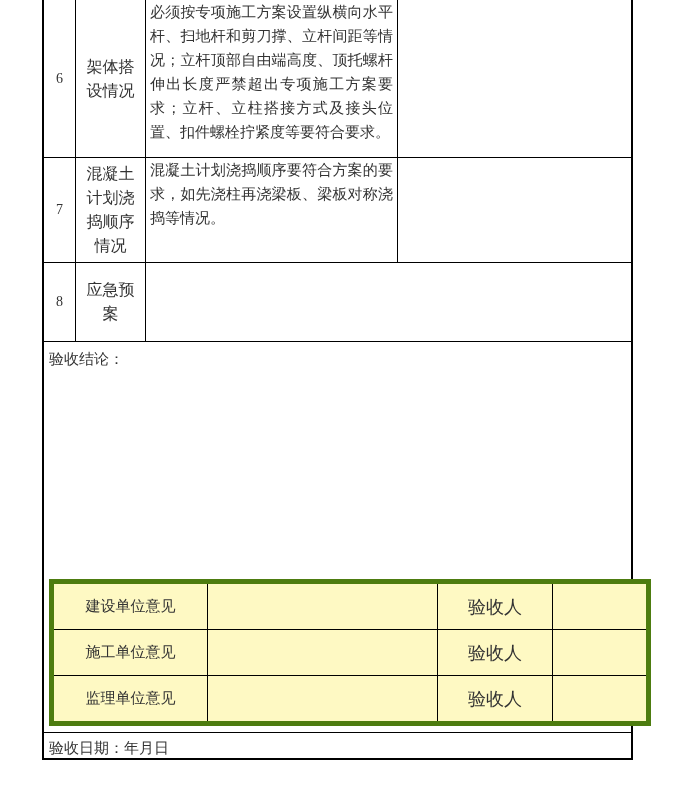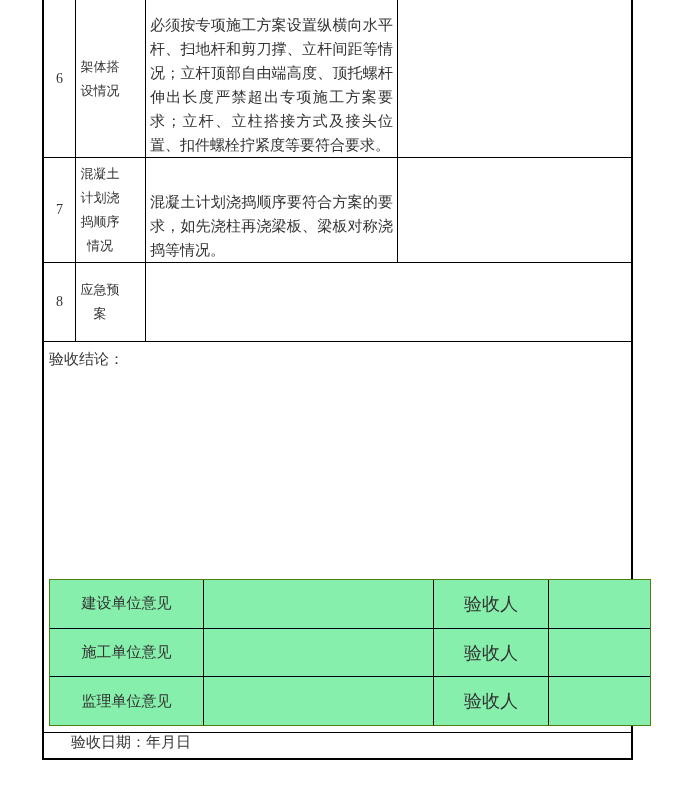--- a/index.html
+++ b/index.html
@@ -27,65 +27,65 @@
   }
   .trow {
     display: flex;
     box-sizing: border-box;
     border-bottom: 1px solid #000000;
   }
   .row6 { height: 158px; }
   .row7 { height: 105px; }
   .row8 { height: 79px; }
   .conclusion { height: 391px; position: relative; display: block; padding-left: 24px; }
-  .daterow { flex: 1; border-bottom: none; display: flex; align-items: flex-start; margin-left: 22px; }
+  .daterow { flex: 1; border-bottom: none; display: flex; align-items: flex-end; }
 
   .c-no {
     width: 32px;
     box-sizing: border-box;
     border-right: 1px solid #000000;
     display: flex; align-items: center; justify-content: center;
     font-size: 14px;
   }
   .c-item {
     width: 70px;
     box-sizing: border-box;
     border-right: 1px solid #000000;
-    display: flex; align-items: center; justify-content: flex-start;
-    font-size: 13px; line-height: 24px;
+    display: flex; align-items: center; justify-content: center;
+    font-size: 16px; line-height: 24px;
   }
   .c-item .itext { width: 48px; text-align: center; }
   .c-desc {
     width: 252px;
     box-sizing: border-box;
     border-right: 1px solid #000000;
-    display: flex; align-items: flex-end;
+    display: flex; align-items: flex-start;
     padding: 0 4px;
     font-size: 15px; line-height: 24px;
   }
   .c-desc .jtext {
     width: 100%;
     text-align: justify;
     text-justify: inter-ideograph;
   }
   .c-result { flex: 1; }
 
   .conclusion-label {
     position: absolute;
     left: 5px; top: 6px;
     font-size: 15px; line-height: 22px;
   }
   .nested {
     position: absolute;
     left: 5px; top: 237px;
     width: 602px; height: 147px;
     box-sizing: border-box;
-    border: 1px solid #4d7c0f;
+    border: 5px solid #4d7c0f;
     display: flex; flex-direction: column;
-    background: #86efac;
+    background: #fef9c3;
   }
   .nrow {
     flex: 1;
     display: flex;
     box-sizing: border-box;
     border-bottom: 1px solid #000000;
   }
   .nrow:last-child { border-bottom: none; }
   .n-label {
     width: 154px;

